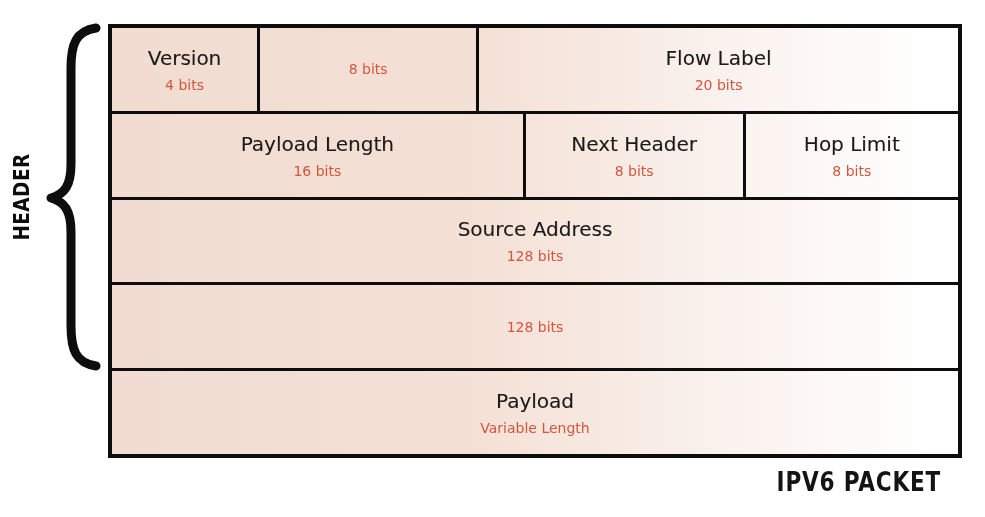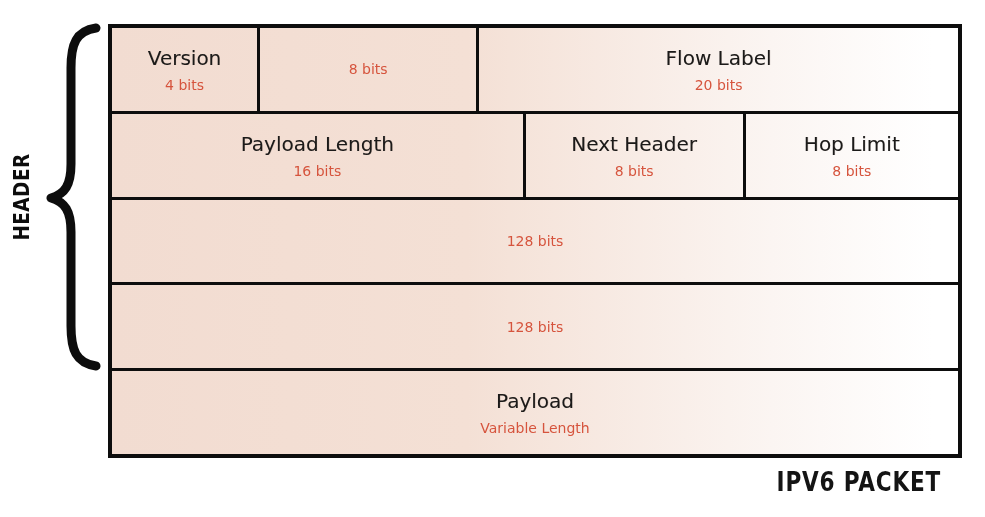--- a/index.html
+++ b/index.html
@@ -149,20 +149,21 @@
         <div class="field-size">8 bits</div>
       </div>
       <div class="cell w-hoplimit">
         <div class="field-name">Hop Limit</div>
         <div class="field-size">8 bits</div>
       </div>
     </div>
 
     <div class="packet-row">
       <div class="cell w-full">
+        <div class="field-name">Source Address</div>
         <div class="field-size">128 bits</div>
       </div>
     </div>
 
     <div class="packet-row">
       <div class="cell w-full">
         <div class="field-size">128 bits</div>
       </div>
     </div>
 

